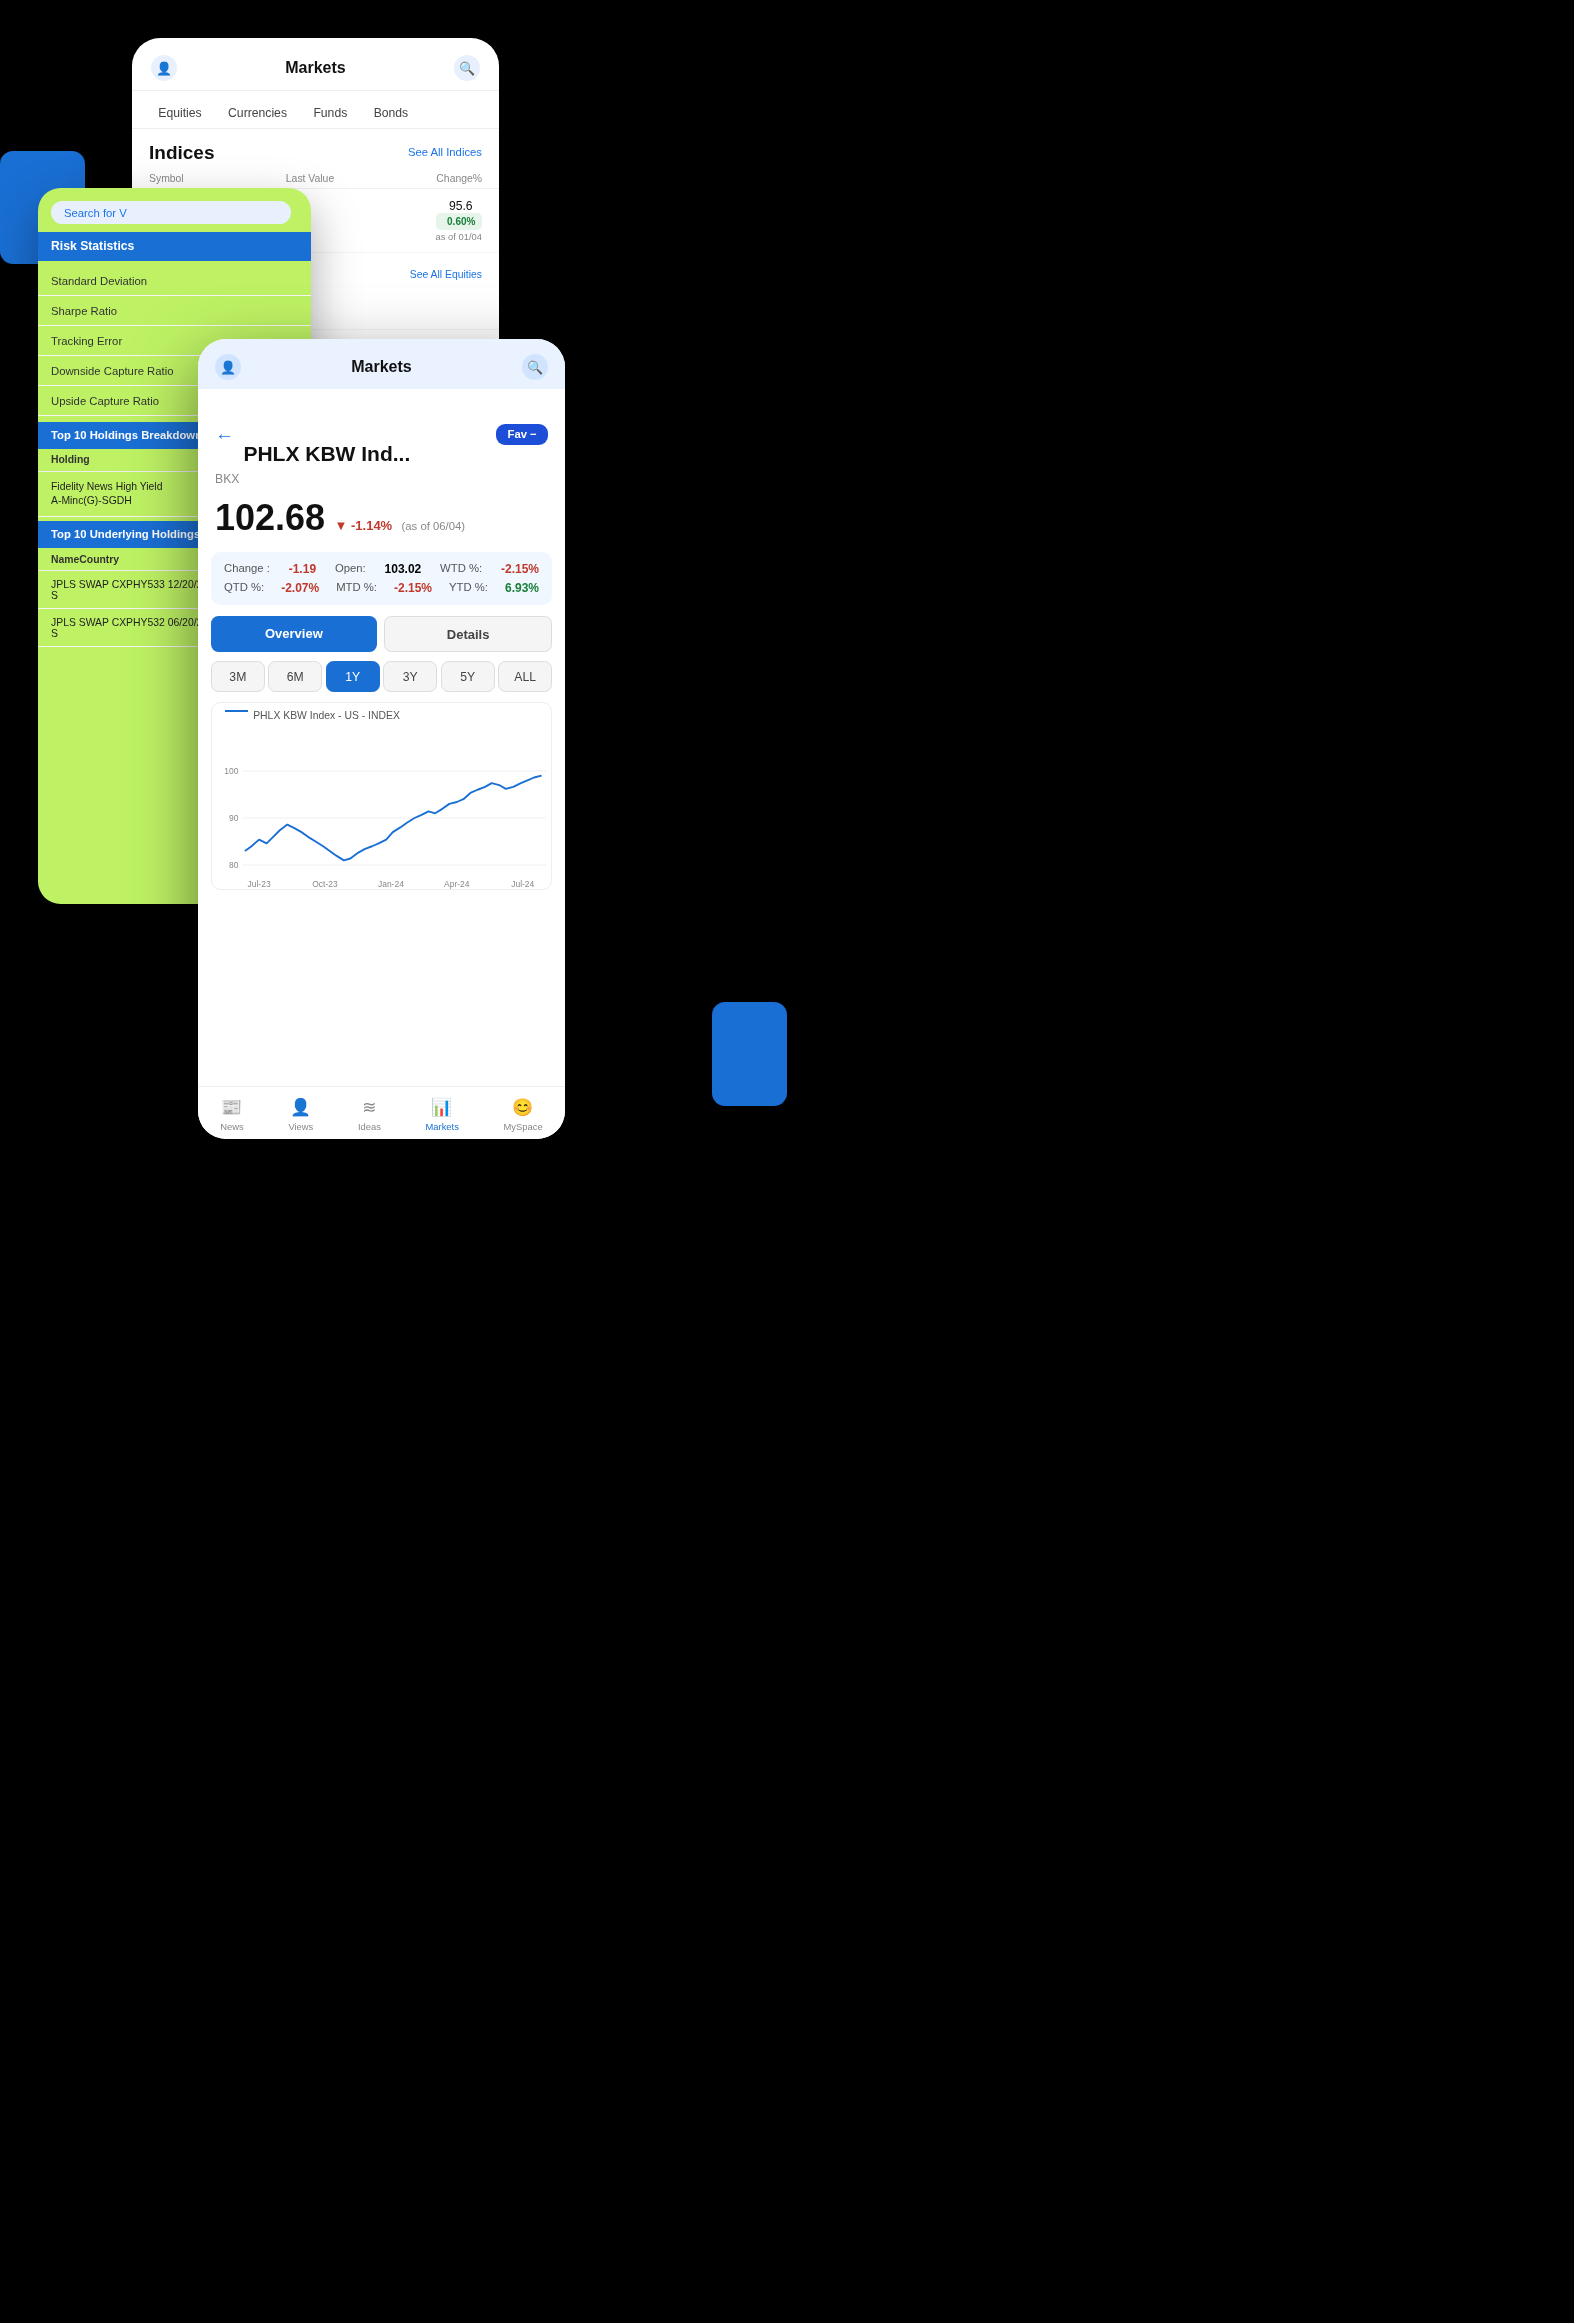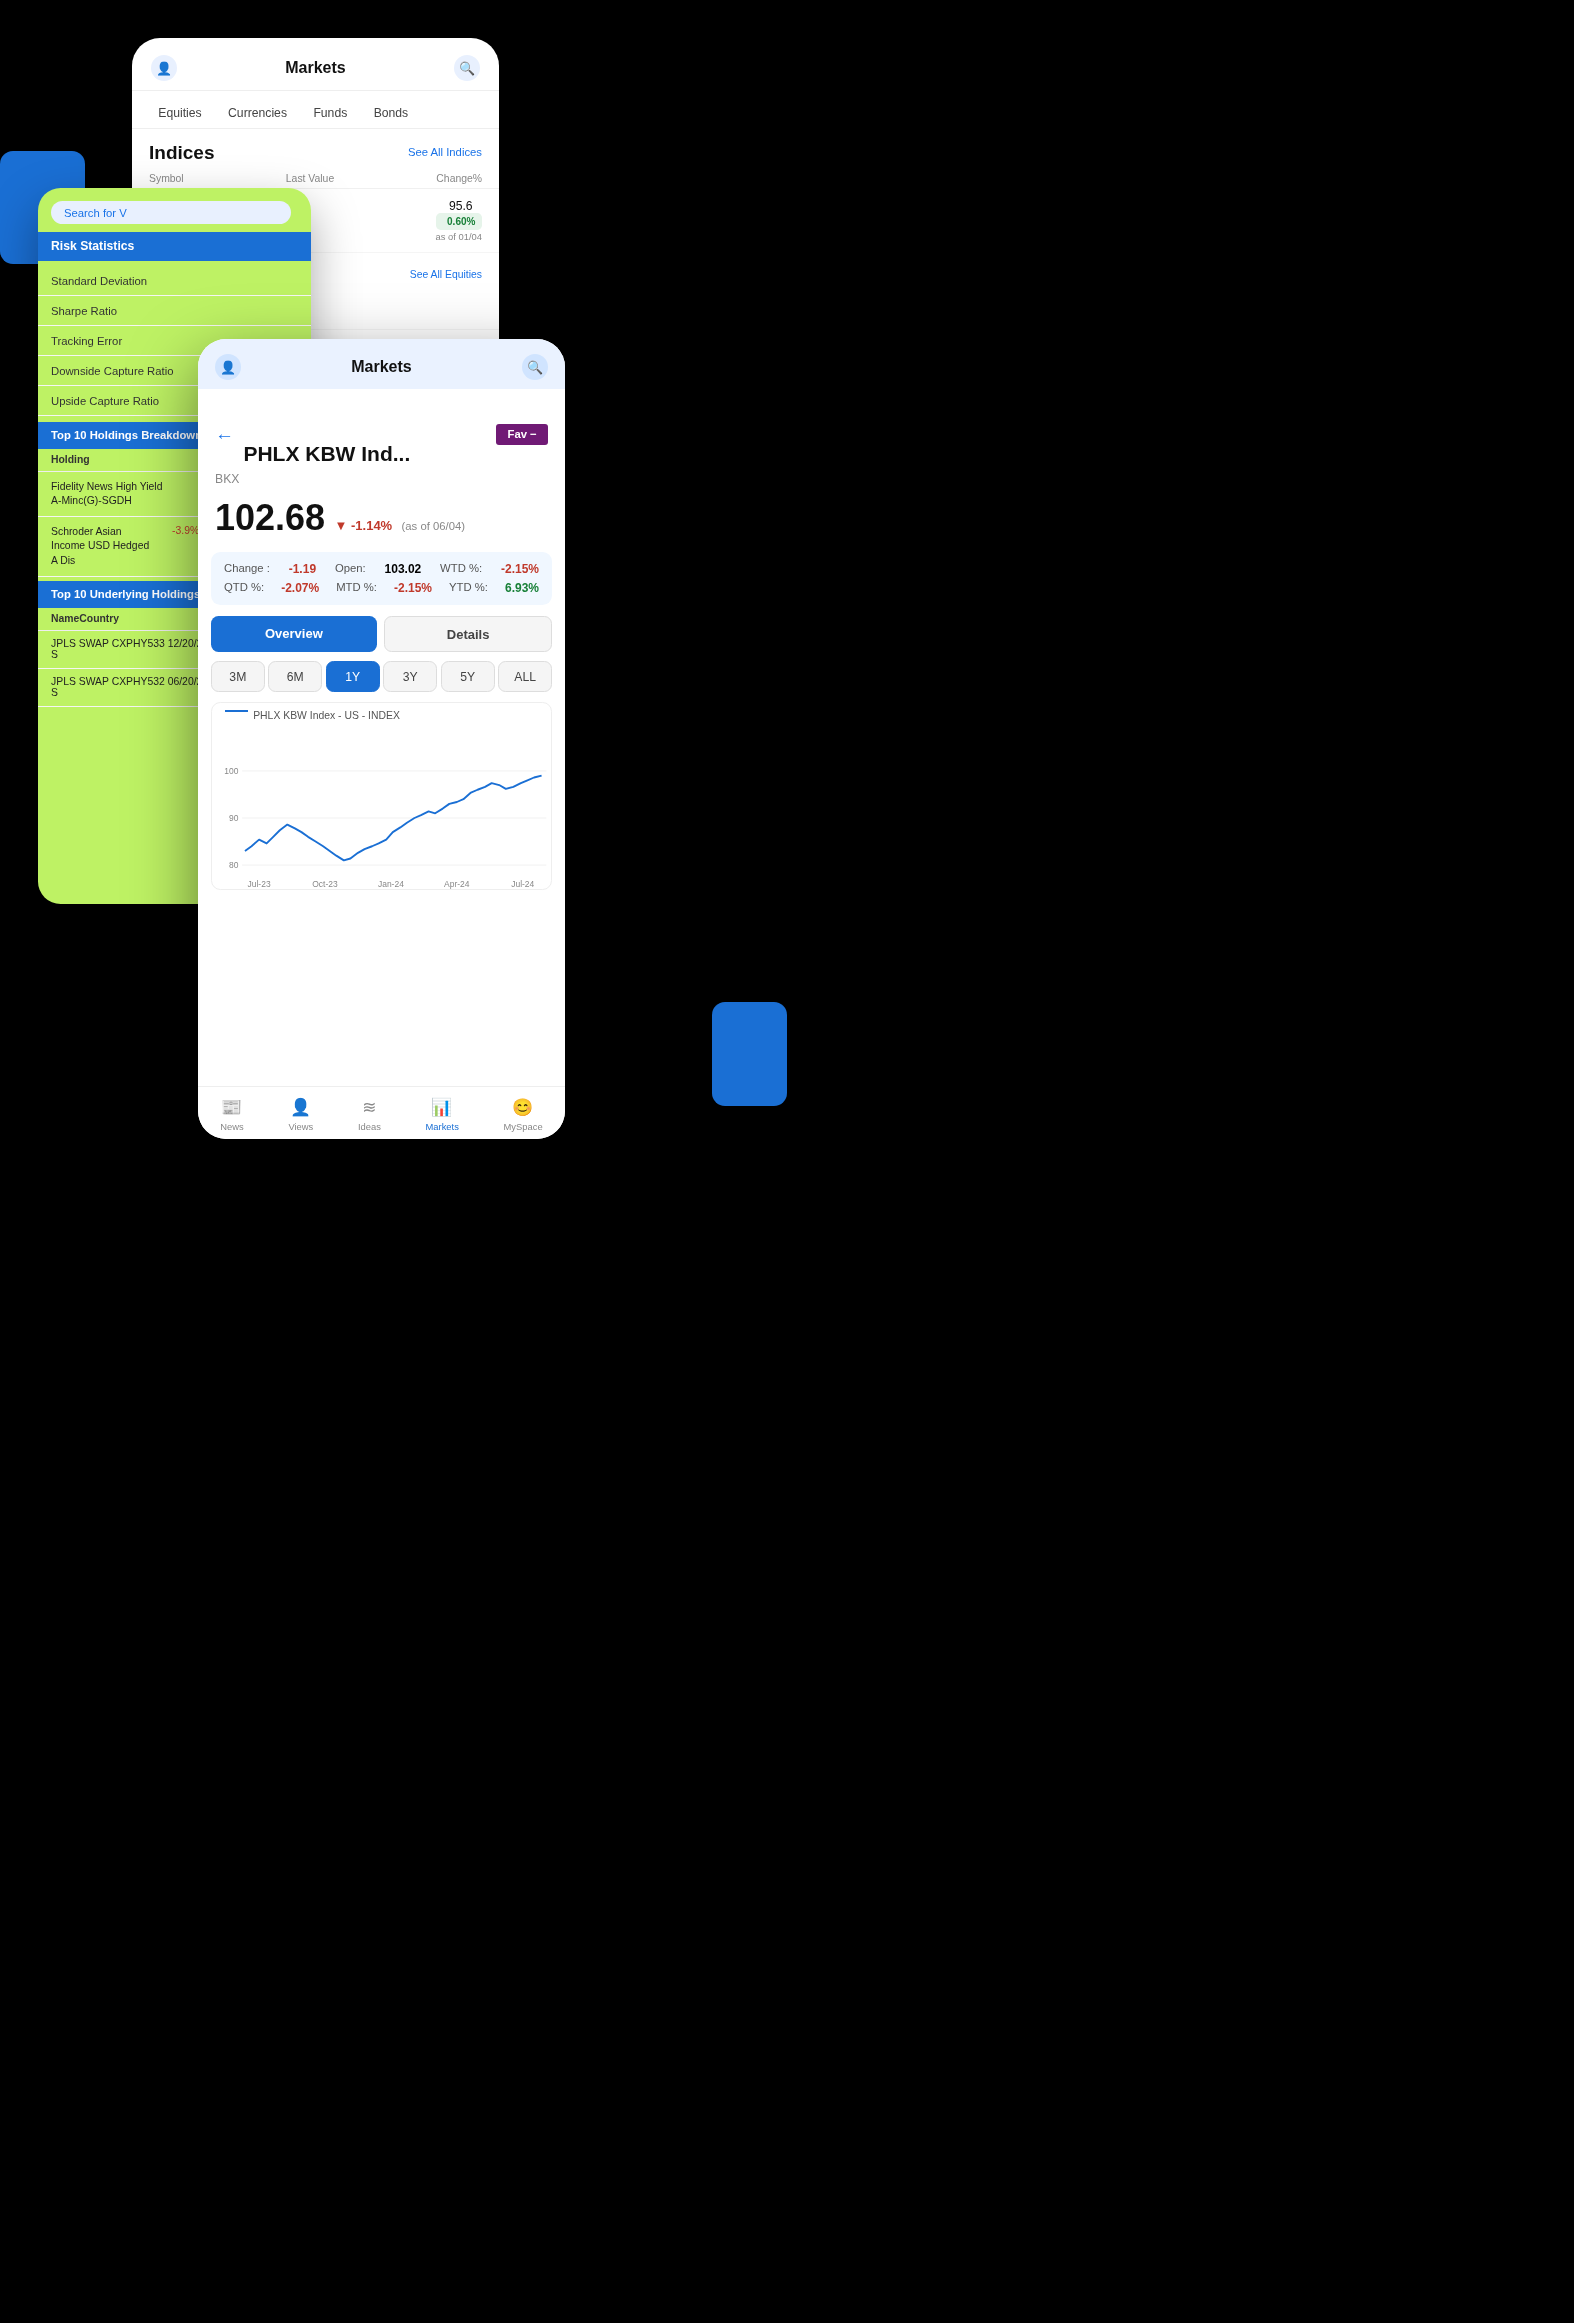--- a/index.html
+++ b/index.html
@@ -285,23 +285,23 @@
       align-items: center;
       padding: 13px 17px 5.6px;
       gap: 9.4px;
     }
     .cf-back-btn {
       font-size: 19px;
       color: #1a73e8;
     }
     .cf-title { font-size: 21px; font-weight: 700; color: #111; flex: 1; margin-top: 40px; }
     .cf-fav-btn {
-      background: #701a75;
+      background: #1d4ed8;
       color: #fff;
-      border-radius: 3px;
+      border-radius: 9px;
       padding: 4.7px 11.3px;
       font-size: 11.3px;
       font-weight: 600;
       display: flex; align-items: center; gap: 3.8px;
     }
 
     .cf-ticker { font-size: 12.2px; color: #888; padding: 0 17px 7.5px; }
 
     .cf-price-row {
       display: flex;
@@ -507,26 +507,20 @@
   <div class="cm-holdings-header">Top 10 Holdings Breakdown</div>
   <div class="cm-table-head">
     <span class="col-name">Holding</span>
     <span class="col-1yr">1 Yr</span>
     <span class="col-3yr">3 Yr Ann</span>
   </div>
   <div class="cm-holding-row">
     <span class="col-name">Fidelity News High Yield A-Minc(G)-SGDH</span>
     <span class="col-1yr">-16.88%</span>
     <span class="col-3yr">-16.4</span>
-  </div>
-  <div class="cm-holding-row">
-    <span class="col-name">Schroder Asian Income USD Hedged A Dis</span>
-    <span class="col-1yr">-3.9%</span>
-    <span class="col-3yr">-1.3%</span>
-    <span class="col-extra">0.46%</span>
   </div>
 
   <div class="cm-underlying-header">Top 10 Underlying Holdings</div>
   <div class="cm-under-table-head">
     <span class="col-name">Name</span>
     <span class="col-country">Country</span>
   </div>
   <div class="cm-under-row">
     <span class="col-name">JPLS SWAP CXPHY533 12/20/24 S</span>
     <span class="col-country">United Kingdom</span>

